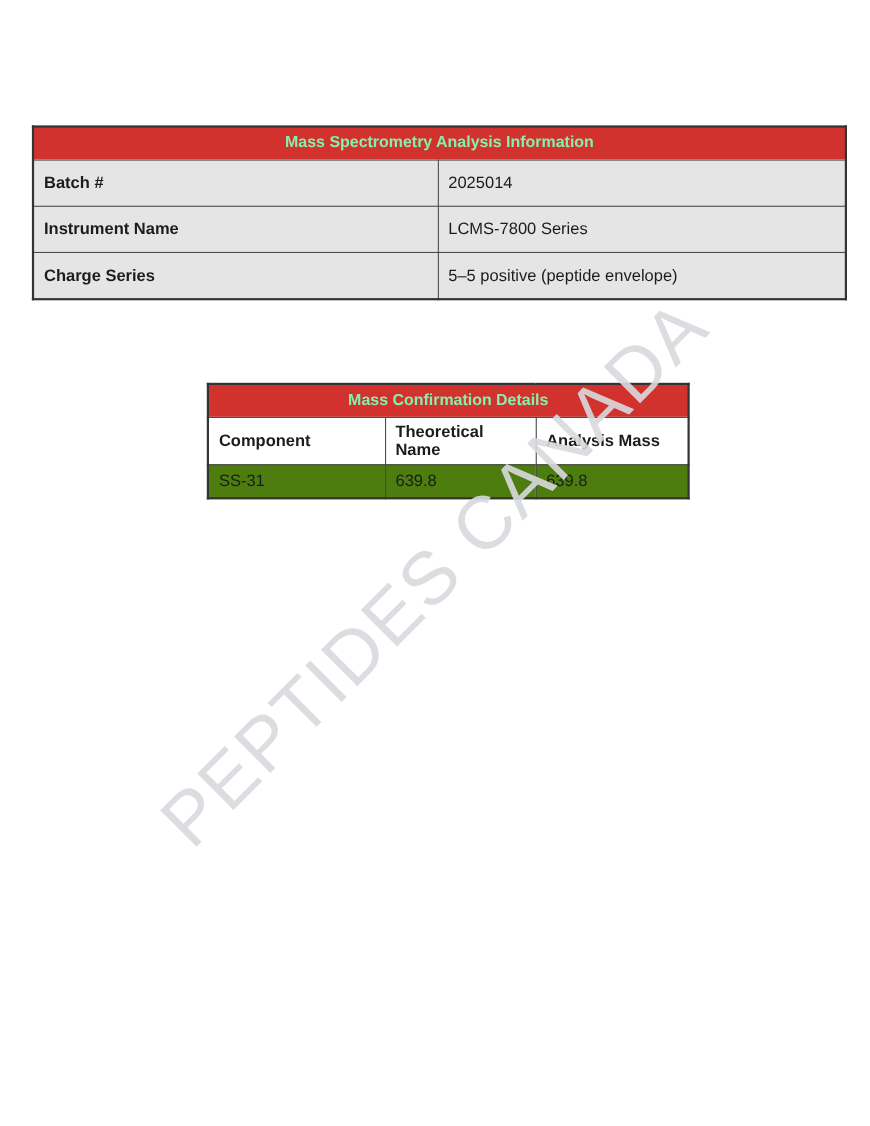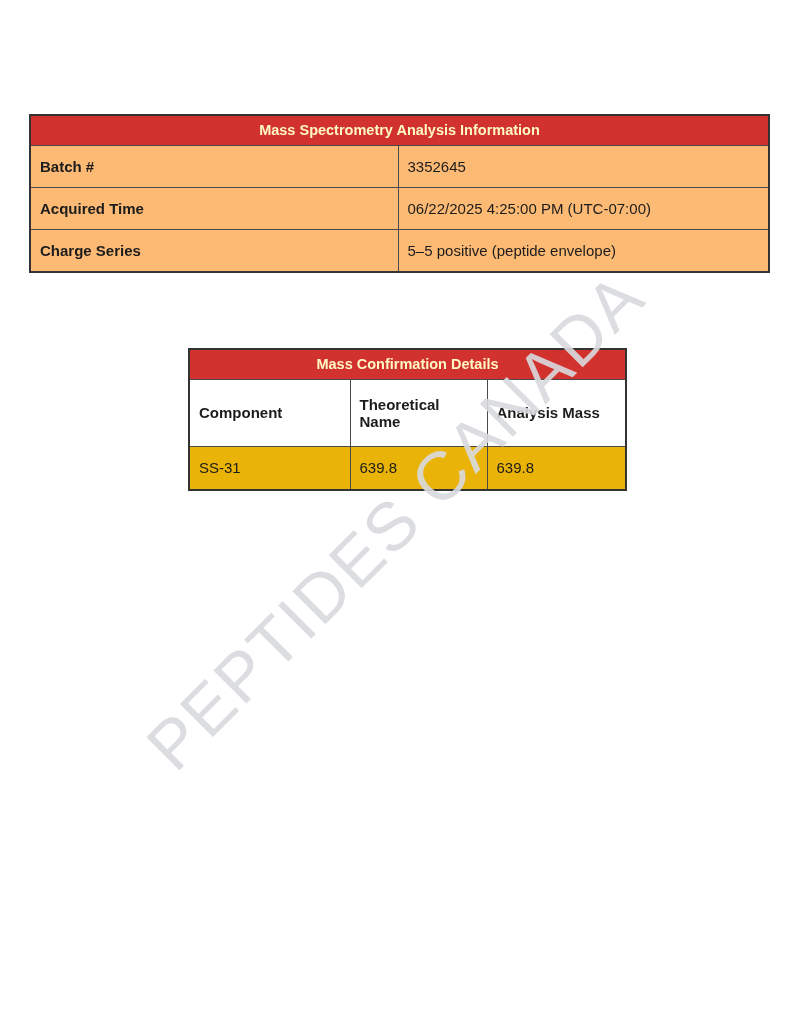--- a/index.html
+++ b/index.html
@@ -13,40 +13,40 @@
     font-family: "Liberation Sans", "DejaVu Sans", sans-serif;
     color: #1c1c1c;
   }
 
   
   table { border-collapse: collapse; table-layout: fixed; }
   .doc-table { position: absolute; font-size: 15px; border: 2px solid #333333; }
   .doc-table th, .doc-table td { border: 1px solid #4a4a4a; }
   .red-bar {
     background: #d2322d;
-    color: #fef9c3;
+    color: #86efac;
     font-weight: bold;
     font-size: 14.5px;
     text-align: center;
     height: 30px;
     vertical-align: middle;
   }
 
   
   .t1 { left: 29px; top: 114px; width: 739px; }
-  .t1 td { height: 31px; padding: 12px 9px; vertical-align: middle; background: #fdba74; margin-left: 48px; }
+  .t1 td { height: 31px; padding: 12px 9px; vertical-align: middle; background: #e5e5e5; margin-left: 48px; }
   .t1 td.lbl { font-weight: bold; }
 
   
   .t2 { left: 188px; top: 348px; width: 437px; }
   .t2 th.colhead {
-    height: 32px; padding: 16px 9px; text-align: left;
+    height: 32px; padding: 4px 9px; text-align: left;
     font-size: 15px; font-weight: bold; vertical-align: middle; background: #ffffff;
   }
-  .t2 td { height: 44px; padding: 0 9px; vertical-align: middle; background: #eab308; }
+  .t2 td { height: 31px; padding: 0 9px; vertical-align: middle; background: #4d7c0f; }
 
   
   .watermark {
     position: absolute;
     left: 15px;
     top: 482px;
     width: 760px;
     text-align: center;
     transform: rotate(-45deg);
     transform-origin: center;
@@ -72,25 +72,25 @@
       <col style="width:371px">
     </colgroup>
     <thead>
       <tr>
         <th class="red-bar" colspan="2">Mass Spectrometry Analysis Information</th>
       </tr>
     </thead>
     <tbody>
       <tr>
         <td class="lbl">Batch #</td>
-        <td class="val">3352645</td>
+        <td class="val">2025014</td>
       </tr>
       <tr>
-        <td class="lbl">Acquired Time</td>
-        <td class="val">06/22/2025 4:25:00 PM (UTC-07:00)</td>
+        <td class="lbl">Instrument Name</td>
+        <td class="val">LCMS-7800 Series</td>
       </tr>
       <tr>
         <td class="lbl">Charge Series</td>
         <td class="val">5–5 positive (peptide envelope)</td>
       </tr>
     </tbody>
   </table>
 
   <table class="doc-table t2">
     <colgroup>

